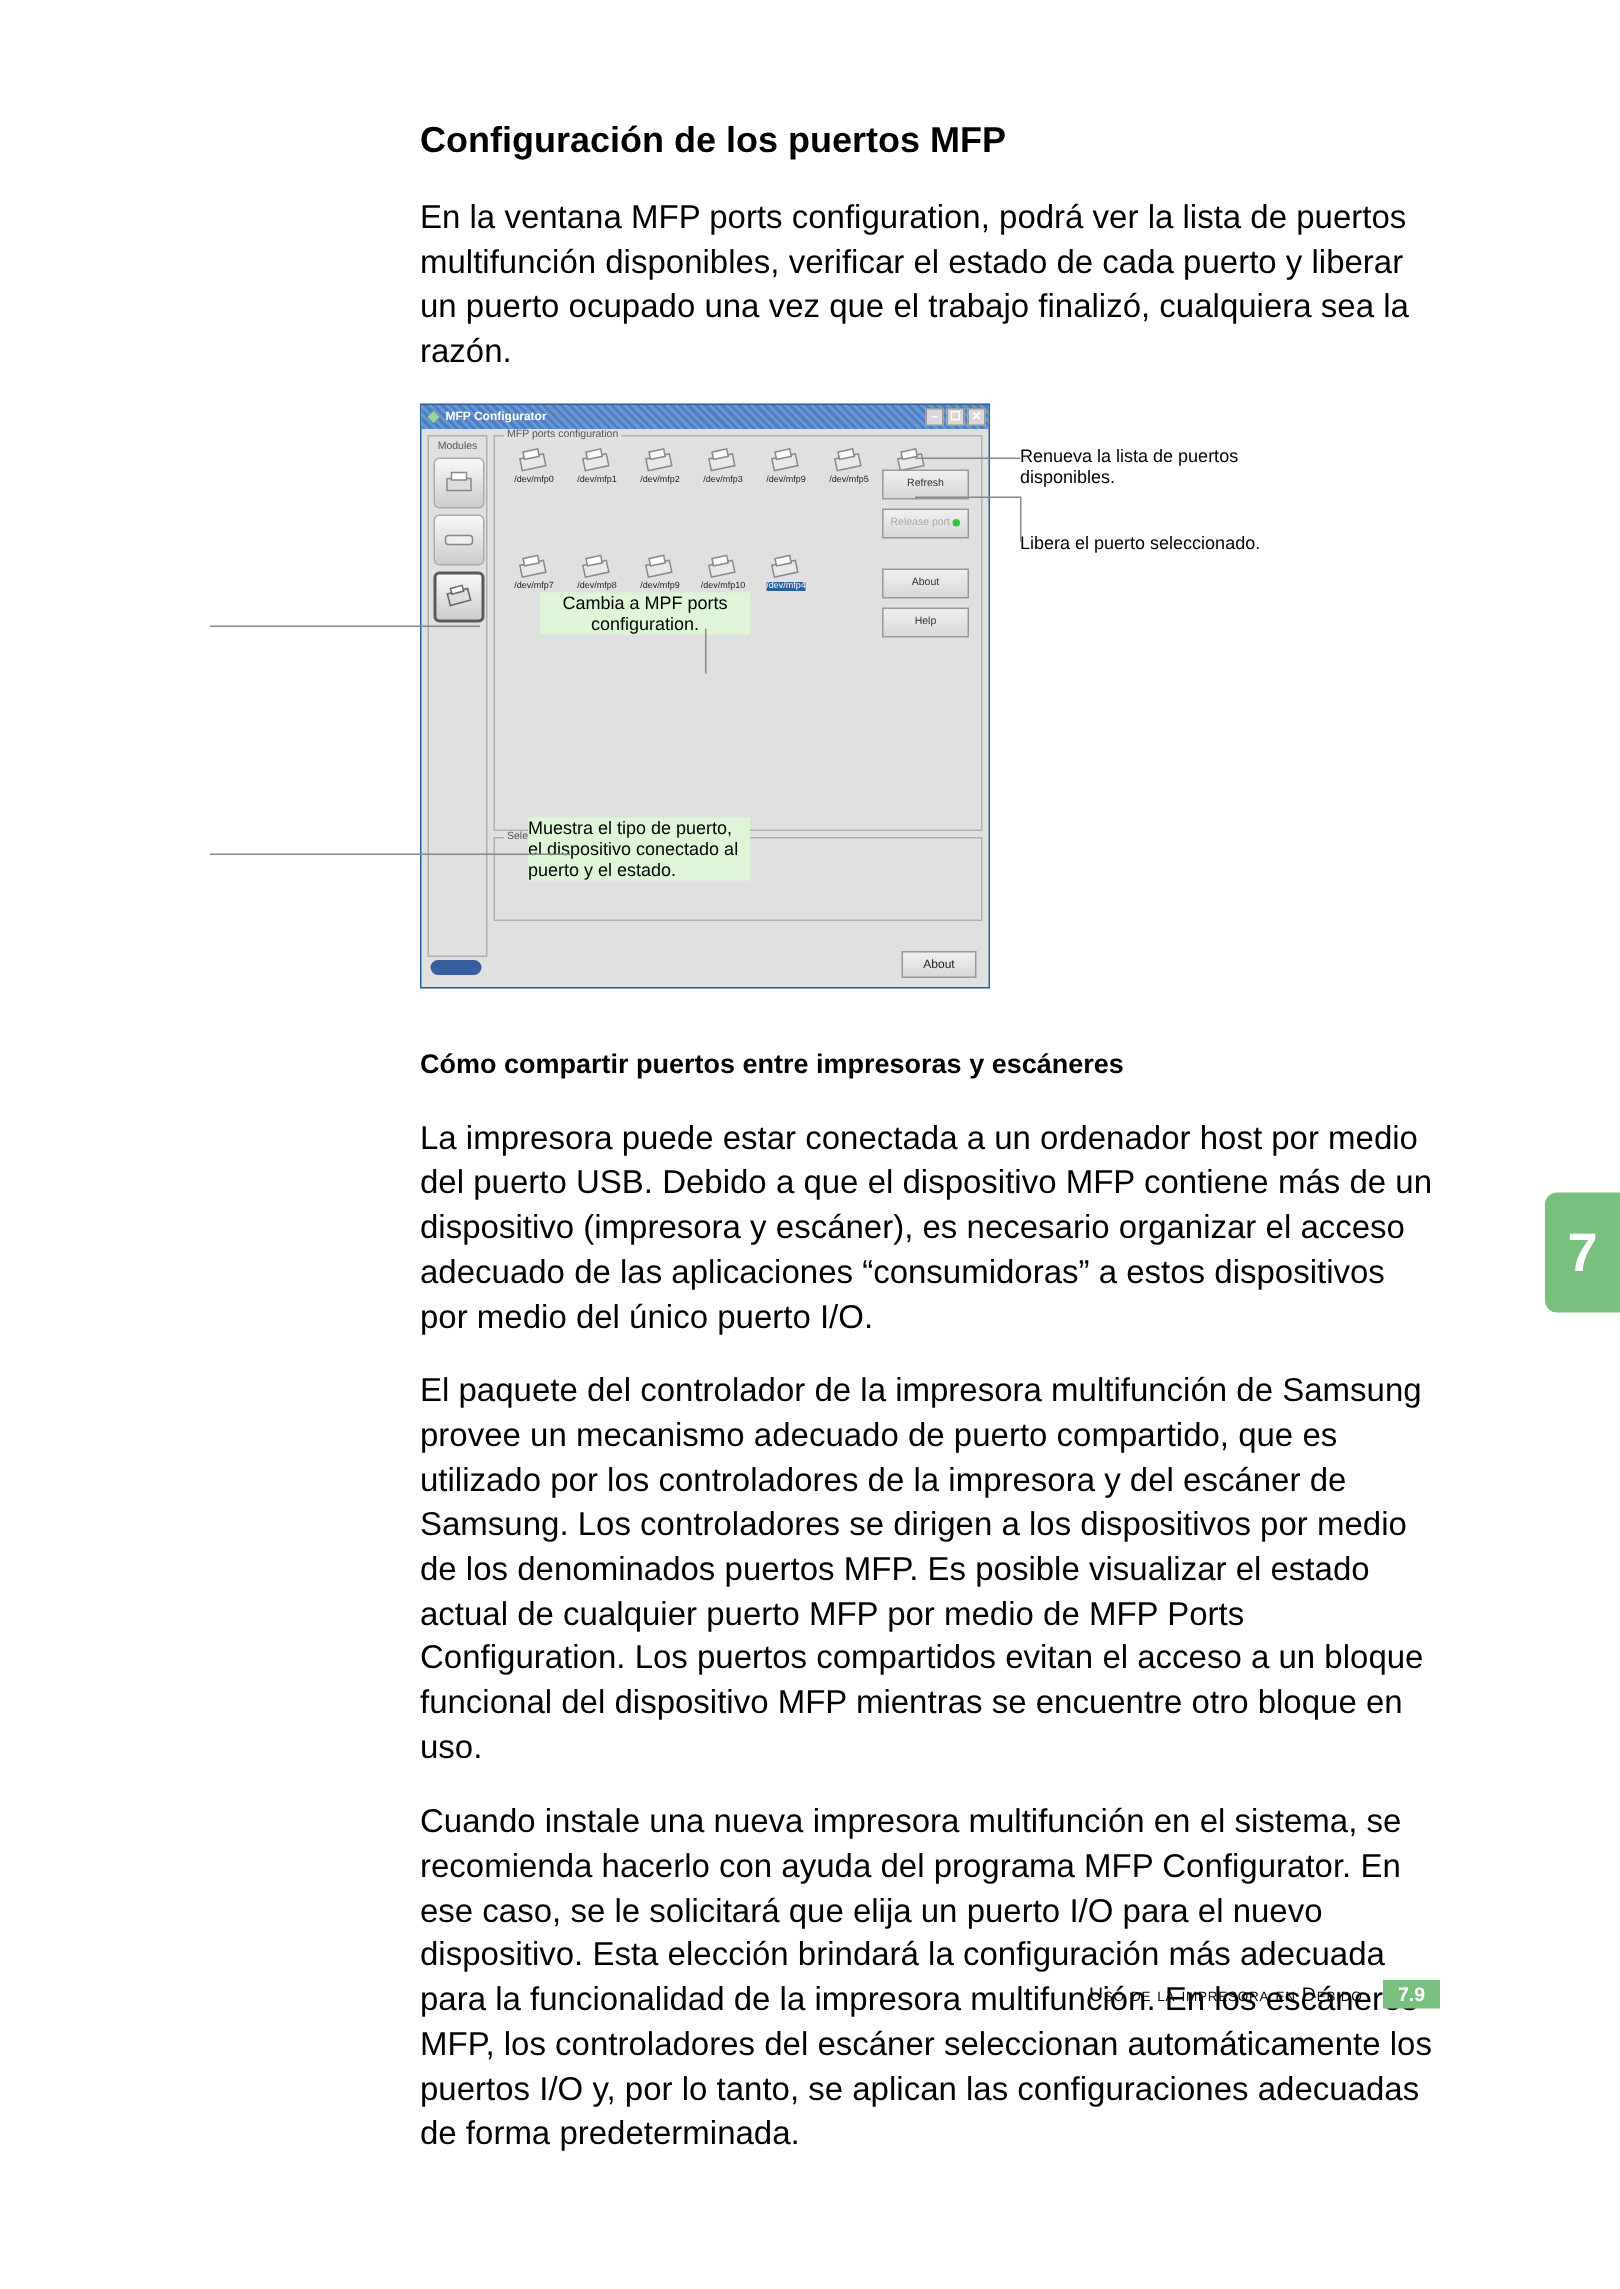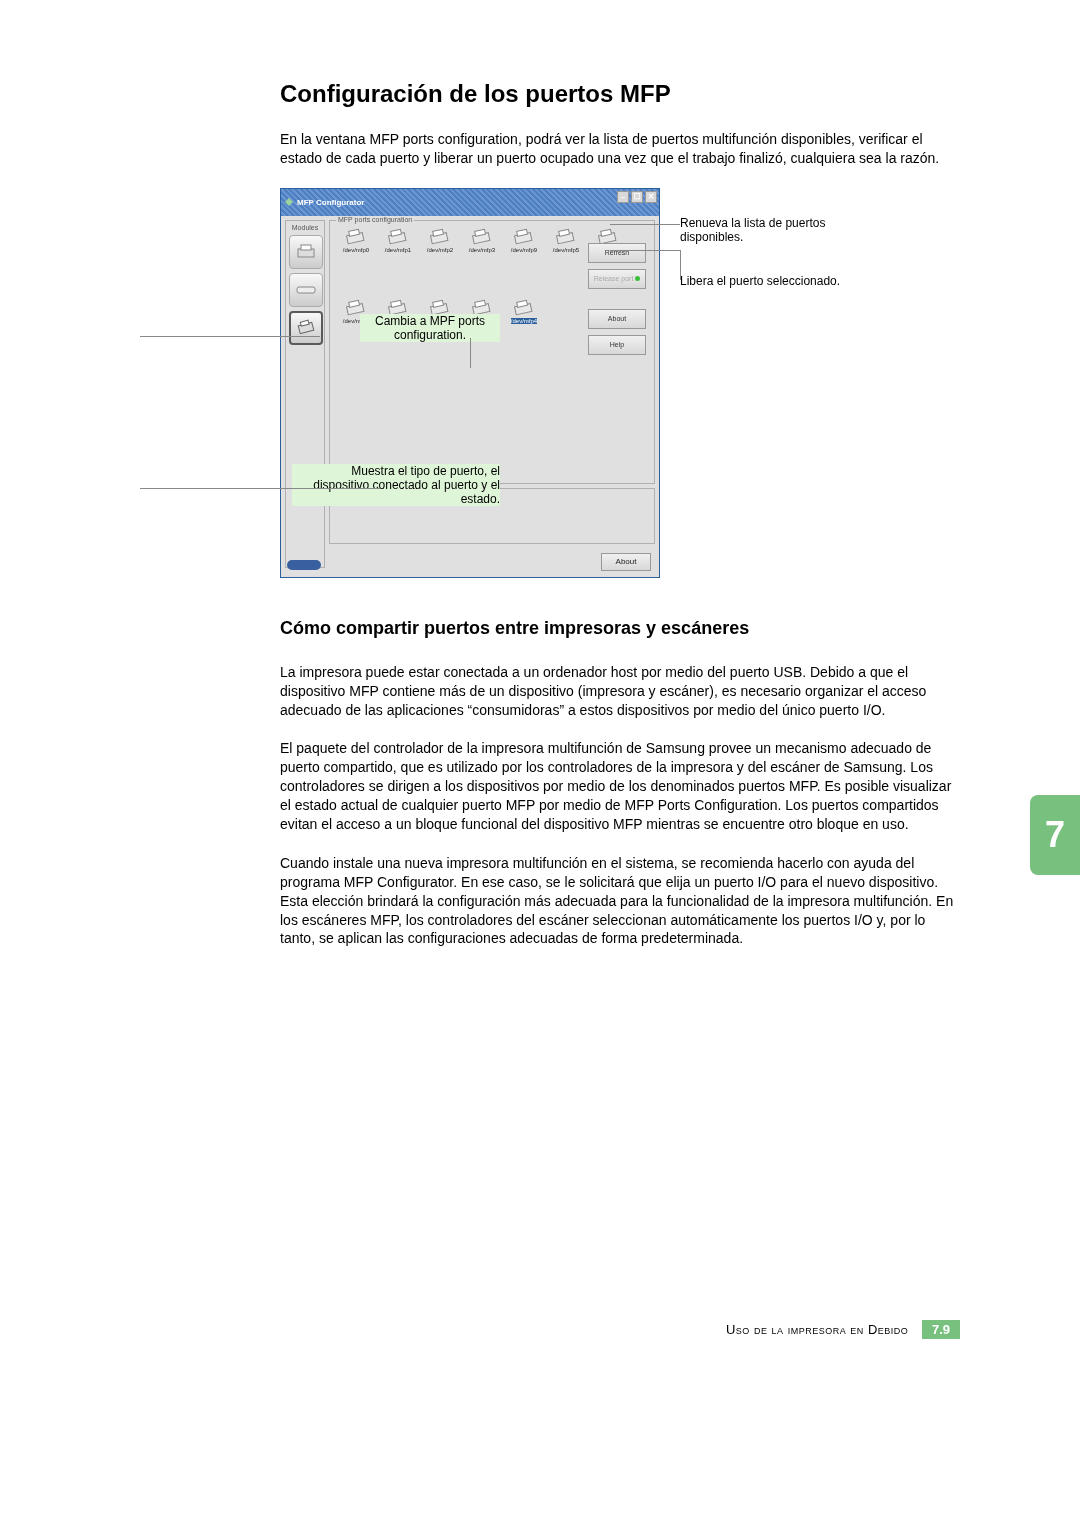--- a/index.html
+++ b/index.html
@@ -1,31 +1,31 @@
 <!DOCTYPE html>
 <html><head>
 <meta charset="utf-8">
 <style>
   * { box-sizing: border-box; margin: 0; padding: 0; }
   body { font-family: Arial, Helvetica, sans-serif; background: #fff; width: 1080px; height: 1526px; position: relative; color: #000; }
   .page { position: relative; width: 1080px; height: 1526px; }
   .content { position: absolute; left: 280px; top: 80px; width: 680px; }
   .h1 { font-size: 24px; font-weight: bold; margin-bottom: 22px; }
   .h1-wrap { padding-left: 0; }
-  .body-text { font-size: 14px; line-height: 1.35; margin-bottom: 20px; }
+  .body-text { font-size: 22px; line-height: 1.35; margin-bottom: 20px; }
   .h2 { font-size: 18px; font-weight: bold; margin-top: 28px; margin-bottom: 24px; }
   
   .fig-wrap { position: relative; width: 100%; height: 400px; margin-top: 10px; margin-bottom: 30px; }
   .callout { position: absolute; font-size: 12px; }
   .callout-green { background: #dff5d8; }
   .callout-line { position: absolute; height: 1px; background: #888; }
   .callout-line-v { position: absolute; width: 1px; background: #888; }
   
   .win { position: absolute; left: 0; top: 0; width: 380px; height: 390px; border: 1px solid #2b5f9c; background: #e0e0e0; font-size: 8px; color: #222; }
-  .titlebar { height: 27px; background: repeating-linear-gradient(45deg,#4e7fc2,#4e7fc2 2px,#6a97d2 2px,#6a97d2 4px); display: flex; align-items: center; padding: 0 3px; color: #fff; font-weight: bold; }
+  .titlebar { height: 16px; background: repeating-linear-gradient(45deg,#4e7fc2,#4e7fc2 2px,#6a97d2 2px,#6a97d2 4px); display: flex; align-items: center; padding: 0 3px; color: #fff; font-weight: bold; }
   .titlebar svg { margin-right: 3px; }
   .winbtns { position: absolute; right: 2px; top: 2px; display: flex; gap: 2px; }
   .wbtn { width: 12px; height: 12px; background: #d8d8d8; border: 1px solid #999; display: flex; align-items: center; justify-content: center; font-size: 8px; }
   .winbody { display: flex; height: 356px; padding: 4px; gap: 4px; }
   .modules { width: 40px; border: 1px solid #b0b0b0; padding: 3px; background: #e0e0e0; }
   .modlabel { font-size: 7px; text-align: center; margin-bottom: 4px; color: #555; }
   .modicon { width: 34px; height: 34px; margin: 4px auto; background: linear-gradient(#f8f8f8,#ccc); border: 1px solid #aaa; border-radius: 4px; display: flex; align-items: center; justify-content: center; }
   .modicon.sel { border: 2px solid #5a5a5a; }
   .mainarea { flex: 1; position: relative; }
   .fieldset { border: 1px solid #b0b0b0; margin-bottom: 4px; padding: 6px 6px 2px 6px; position: relative; }
@@ -227,21 +227,21 @@
           </div>
         </div>
       </div>
       <div class="brand"><span class="brand-blob"></span></div>
       <div class="exitbtn">About</div>
     </div>
 
     <div class="callout callout-green" style="right:460px; top:126px; width:140px; text-align:center;">Cambia a MPF ports configuration.</div>
     <div class="callout-line" style="left:-140px; top:148px; width:180px;"></div>
 
-    <div class="callout callout-green" style="right:460px; top:276px; width:208px; text-align:right;">Muestra el tipo de puerto, el dispositivo conectado al puerto y el estado.</div>
+    <div class="callout callout-green" style="right:460px; top:276px; width:148px; ">Muestra el tipo de puerto, el dispositivo conectado al puerto y el estado.</div>
     <div class="callout-line" style="left:-140px; top:300px; width:240px;"></div>
 
     <div class="callout-line-v" style="left:190px; top:150px; height:30px;"></div>
 
     <div class="callout" style="left:400px; top:28px; width:190px;">Renueva la lista de puertos disponibles.</div>
     <div class="callout-line" style="left:330px; top:36px; width:70px;"></div>
 
     <div class="callout" style="left:400px; top:86px; width:180px;">Libera el puerto seleccionado.</div>
     <div class="callout-line" style="left:330px; top:62px; width:70px;"></div>
     <div class="callout-line-v" style="left:400px; top:62px; height:30px;"></div>

